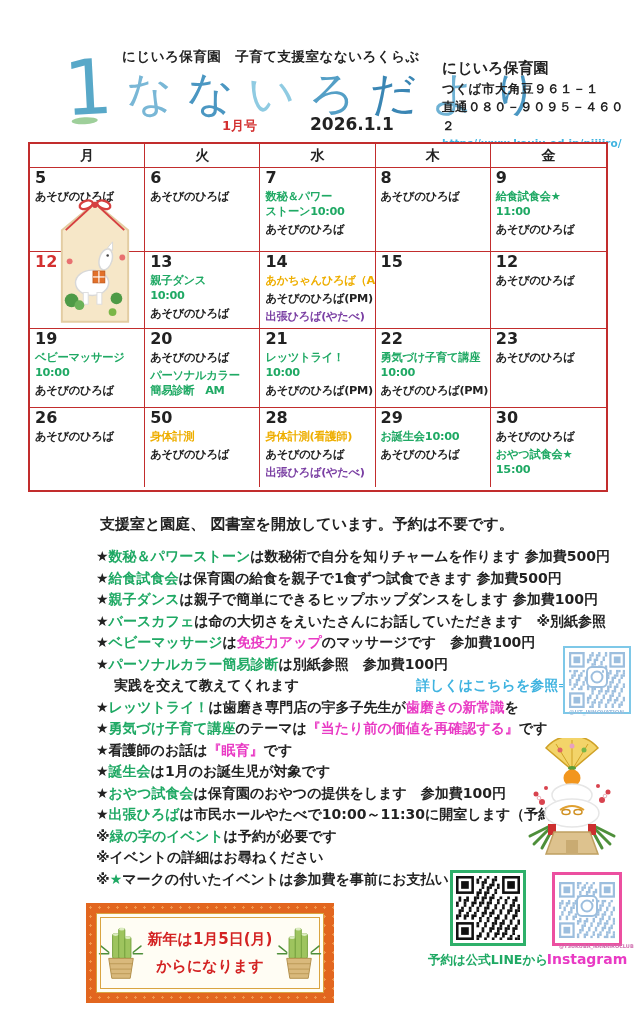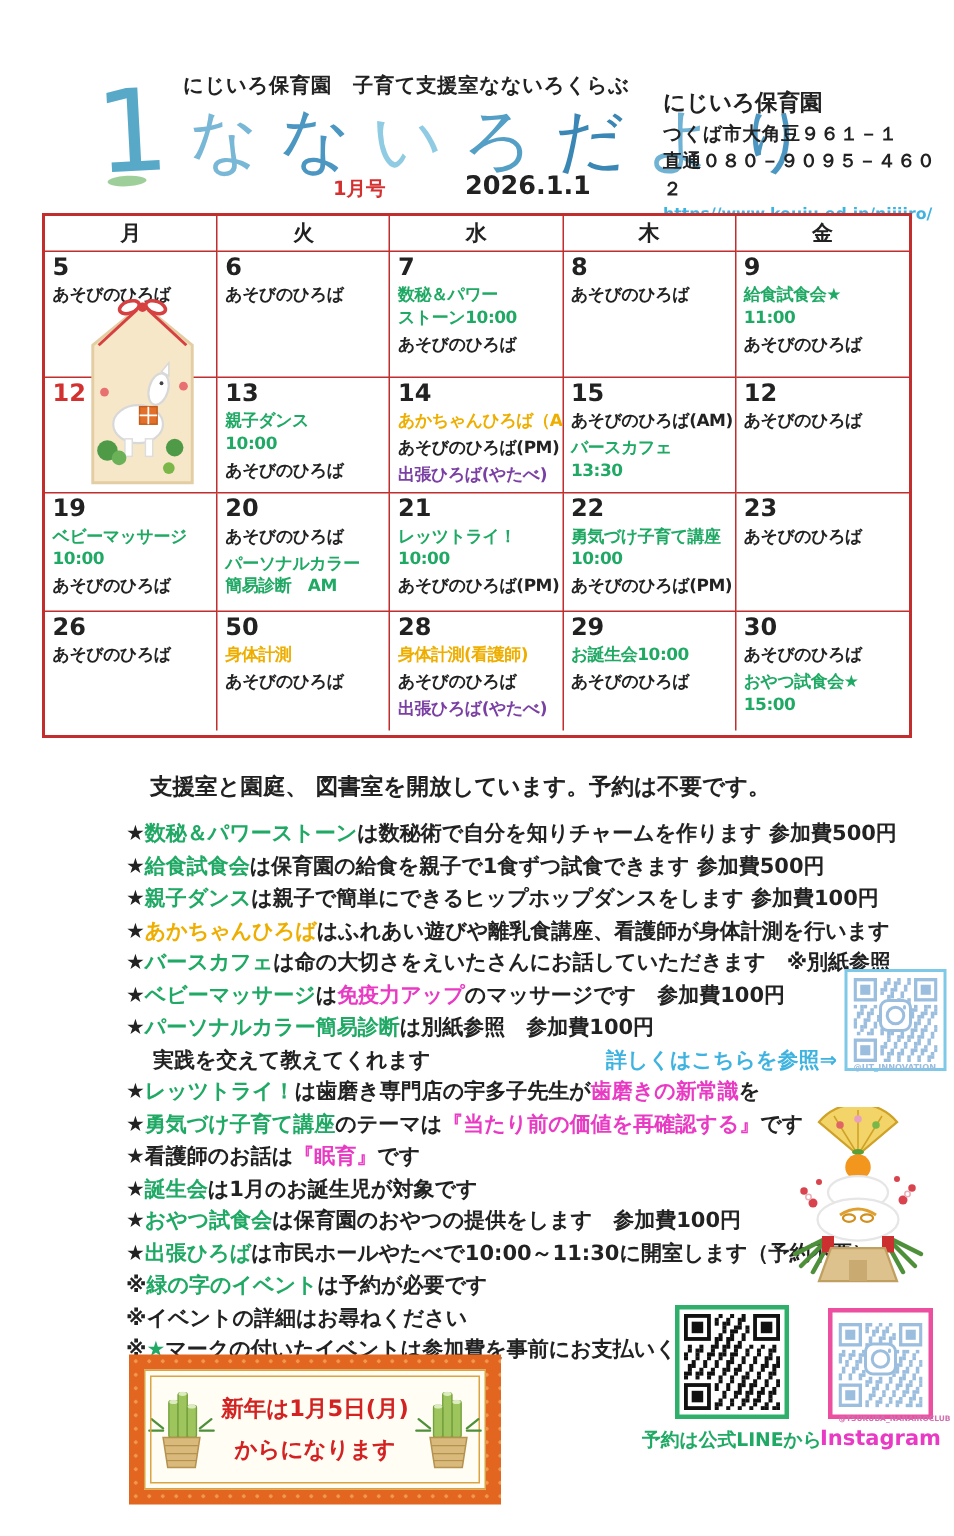--- a/index.html
+++ b/index.html
@@ -44,21 +44,21 @@
   .evs.center{text-align:center;padding-top:4px;font-size:13px;}
 
   .k{color:var(--ink);} .g{color:var(--green);} .o{color:var(--orange);}
   .p{color:var(--purple);} .m{color:var(--magenta);} .b{color:var(--blue);} .r{color:var(--txtred);}
 
   .ema{position:absolute;left:56px;top:197px;width:78px;height:135px;z-index:2;}
 
   
   .n-open1{position:absolute;left:84px;top:493px;font-size:15px;font-weight:700;white-space:nowrap;}
   .n-open2{position:absolute;left:100px;top:515px;font-size:15px;font-weight:700;white-space:nowrap;}
-  .stars{position:absolute;left:84px;top:546px;width:500px;}
+  .stars{position:absolute;left:96px;top:546px;width:500px;}
   .nline{white-space:nowrap;font-size:14px;font-weight:700;height:21.5px;line-height:21.5px;}
   .nline.spread{display:flex;justify-content:space-between;width:474px;}
   .nline.spread .seg:first-child{padding-left:18px;}
 
   
   .qrbox{position:absolute;display:flex;flex-direction:column;align-items:center;}
   .qr-frame{position:relative;background:#fff;}
   .qr-frame svg{display:block;width:100%;height:100%;}
   .qr1{left:562px;top:646px;width:70px;}
   .qr1 .qr-frame{width:68px;height:68px;border:2px solid #7ec8e8;padding:4px;color:#9cbede;}
@@ -171,25 +171,20 @@
     <div class="cell">
       <div class="num">14</div>
       <div class="evs">
           <span class="seg o">あかちゃんひろば（AM）</span>
           <span class="seg k">あそびのひろば(PM)</span>
           <span class="seg p">出張ひろば(やたべ)</span>
         </div>
     </div>
     <div class="cell">
       <div class="num">15</div>
-      <div class="evs">
-          <span class="seg k">あそびのひろば(AM)</span>
-          <span class="seg g">バースカフェ
-13:30</span>
-        </div>
     </div>
     <div class="cell">
       <div class="num">12</div>
       <div class="evs">
           <span class="seg k">あそびのひろば</span>
         </div>
     </div>
 
     <div class="cell">
       <div class="num">19</div>
@@ -293,21 +288,20 @@
       <circle cx="58" cy="118" r="4" fill="#7ab648"></circle>
     </svg>
   </div>
 
   <div class="n-open2">支援室と園庭、 図書室を開放しています。予約は不要です。</div>
 
   <div class="stars">
     <div class="nline"><span class="seg k">★</span><span class="seg g">数秘＆パワーストーン</span><span class="seg k">は数秘術で自分を知りチャームを作ります 参加費500円</span></div>
     <div class="nline"><span class="seg k">★</span><span class="seg g">給食試食会</span><span class="seg k">は保育園の給食を親子で1食ずつ試食できます 参加費500円</span></div>
     <div class="nline"><span class="seg k">★</span><span class="seg g">親子ダンス</span><span class="seg k">は親子で簡単にできるヒップホップダンスをします 参加費100円</span></div>
-    <div class="nline"><span class="seg k">★</span><span class="seg o">あかちゃんひろば</span><span class="seg k">はふれあい遊びや離乳食講座、看護師が身体計測を行います</span></div>
     <div class="nline"><span class="seg k">★</span><span class="seg g">バースカフェ</span><span class="seg k">は命の大切さをえいたさんにお話していただきます　※別紙参照</span></div>
     <div class="nline"><span class="seg k">★</span><span class="seg g">ベビーマッサージ</span><span class="seg k">は</span><span class="seg m">免疫力アップ</span><span class="seg k">のマッサージです　参加費100円</span></div>
     <div class="nline"><span class="seg k">★</span><span class="seg g">パーソナルカラー簡易診断</span><span class="seg k">は別紙参照　参加費100円</span></div>
     <div class="nline spread">
         <span class="seg k">実践を交えて教えてくれます</span>
         <span class="seg b">詳しくはこちらを参照⇒</span>
       </div>
     <div class="nline"><span class="seg k">★</span><span class="seg g">レッツトライ！</span><span class="seg k">は歯磨き専門店の宇多子先生が</span><span class="seg m">歯磨きの新常識</span><span class="seg k">を</span></div>
     <div class="nline"><span class="seg k">★</span><span class="seg g">勇気づけ子育て講座</span><span class="seg k">のテーマは</span><span class="seg m">『当たり前の価値を再確認する』</span><span class="seg k">です</span></div>
     <div class="nline"><span class="seg k">★看護師のお話は</span><span class="seg m">『眠育』</span><span class="seg k">です</span></div>

